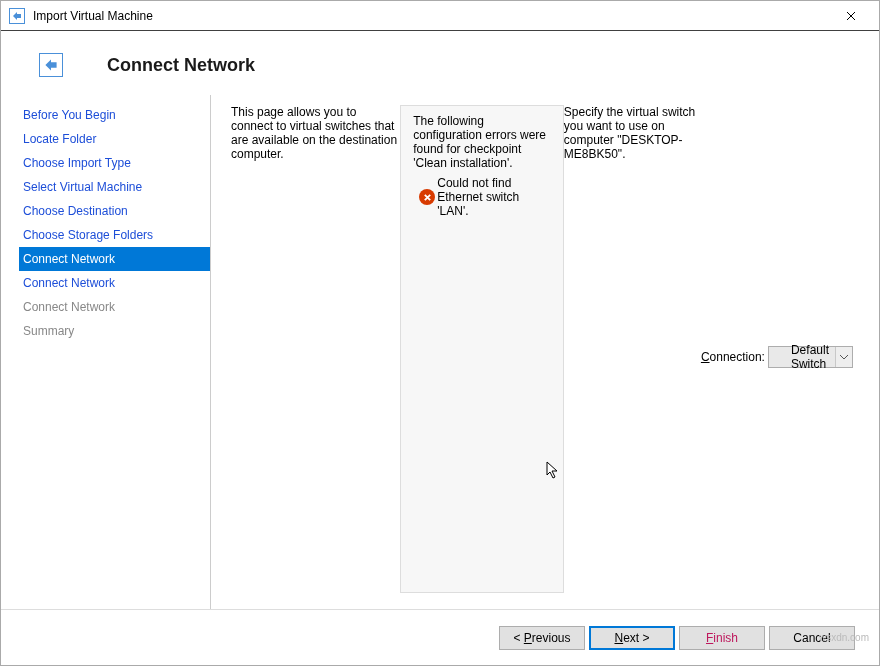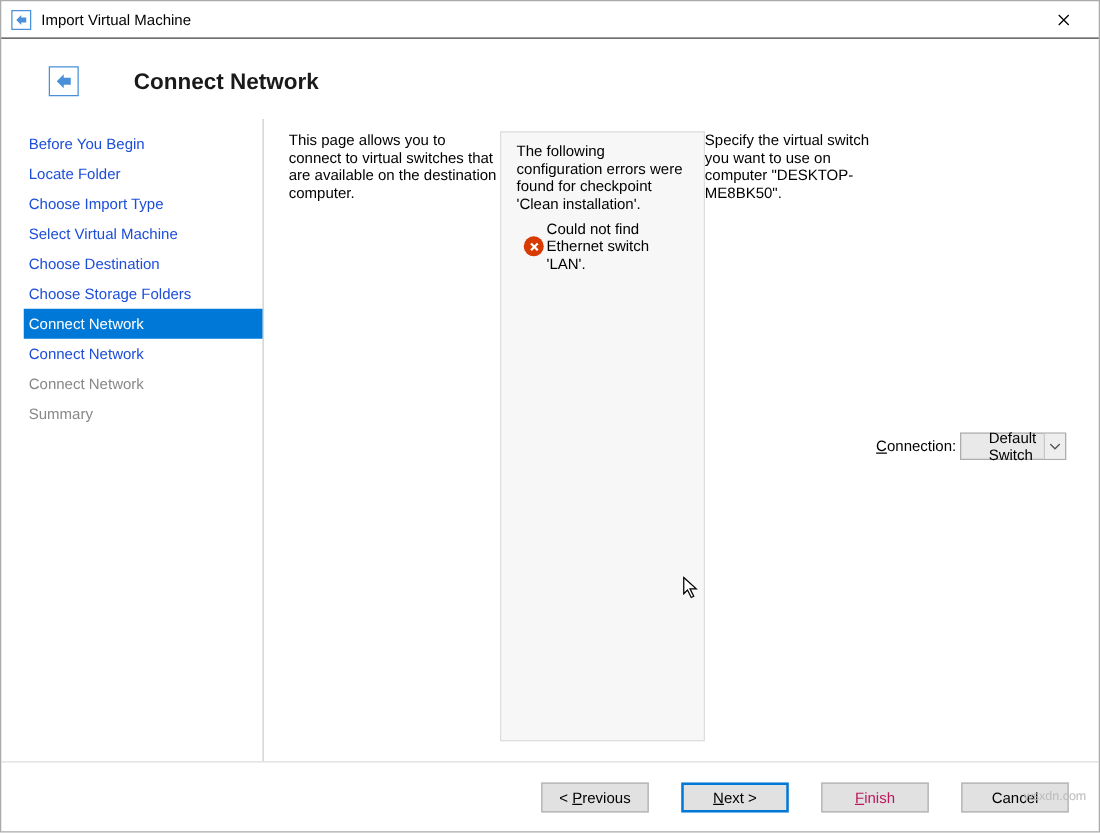--- a/index.html
+++ b/index.html
@@ -29,21 +29,21 @@
     .error-icon svg { width: 9px; height: 9px; }
     .error-text { font-size: 12px; }
     .specify { font-size: 12px; margin-bottom: 14px; }
     .conn-row { display: flex; align-items: center; gap: 3px; }
     .conn-label { font-size: 12px; }
     .conn-label .u { text-decoration: underline; }
     .combo { flex: 1; max-width: 462px; height: 22px; border: 1px solid #adadad; background: #e9e9e9; display: flex; align-items: center; position: relative; padding-left: 16px; }
     .combo-text { flex: 1; padding: 0 6px; font-size: 12px; }
     .combo-btn { width: 17px; height: 100%; border-left: 1px solid #c8c8c8; display: flex; align-items: center; justify-content: center; background: #eee; }
     .combo-btn svg { width: 8px; height: 5px; }
-    .footer { height: 56px; border-top: 1px solid #ddd; display: flex; align-items: center; justify-content: flex-end; padding: 0 24px; gap: 26px; }
+    .footer { height: 56px; border-top: 1px solid #ddd; display: flex; align-items: center; justify-content: flex-end; padding: 0 24px; gap: 4px; }
     .btn { min-width: 86px; height: 24px; border: 1px solid #adadad; background: #e1e1e1; font-size: 12px; font-family: inherit; cursor: default; padding: 0 10px; }
     .btn.primary { border: 2px solid #0078d7; background: #e1e1e1; }
     .btn:disabled { color: #be185d; }
     .btn .u { text-decoration: underline; }
     .watermark { position: absolute; bottom: 22px; right: 10px; font-size: 10px; color: #bbb; }
     .cursor { position: absolute; left: 545px; top: 460px; pointer-events: none; }
   </style>
 </head>
 <body>
 

